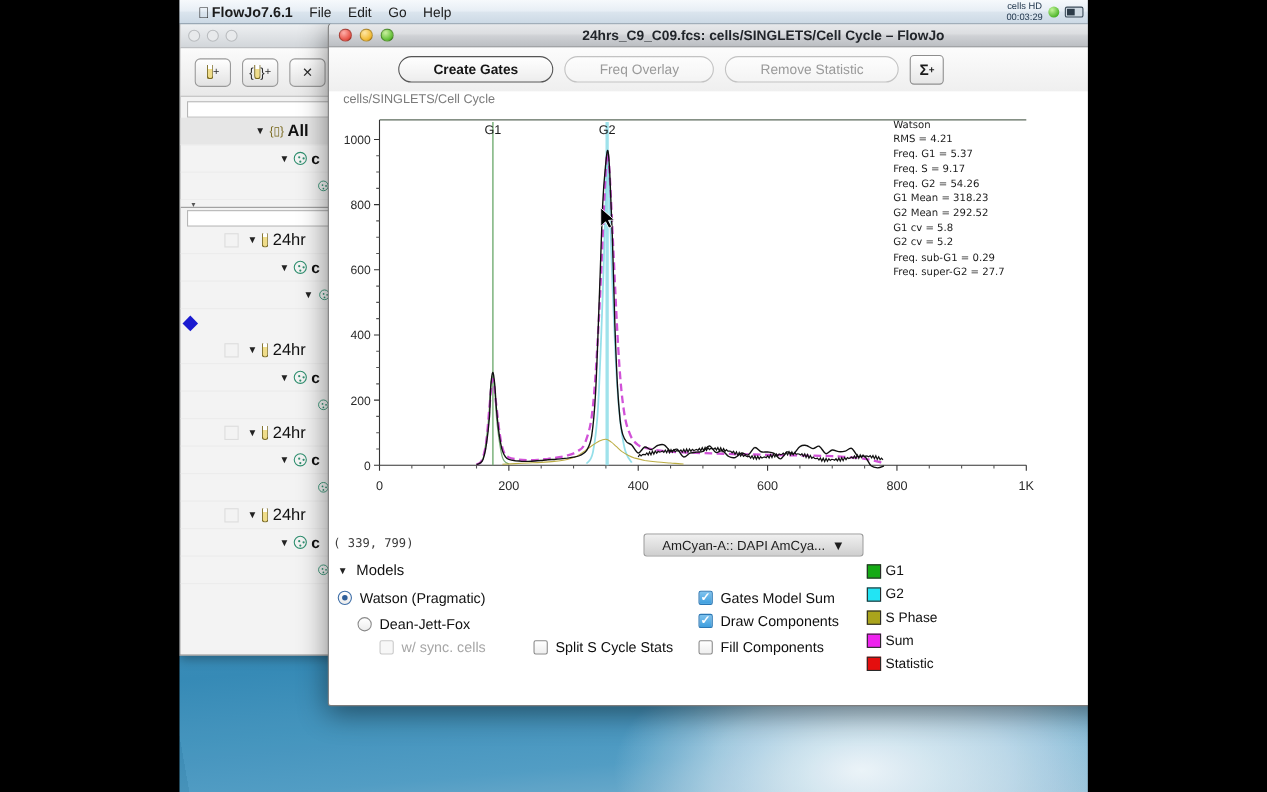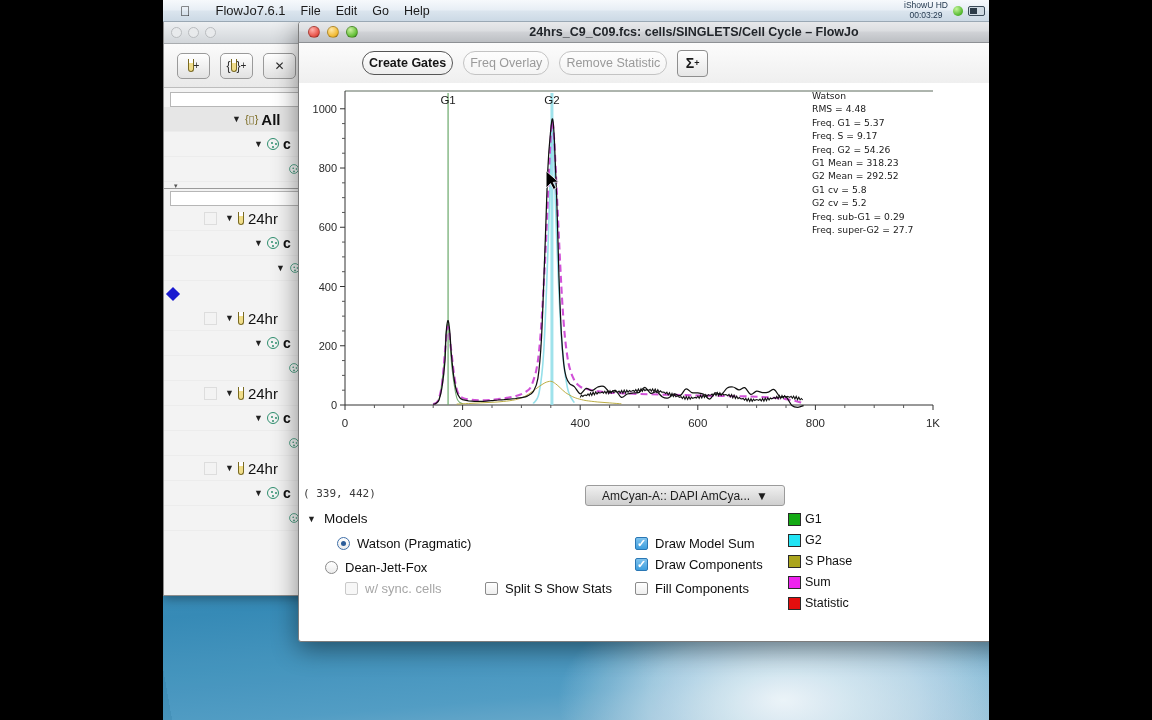--- a/index.html
+++ b/index.html
@@ -28,21 +28,21 @@
   .blackbar.l{left:0;} .blackbar.r{left:989px;width:163px;}
 
   
   #menubar{
     position:absolute;left:163px;top:0;width:826px;height:22px;z-index:40;
     background:linear-gradient(180deg,#f6f9fc 0%,#e7eef5 48%,#dbe5ee 52%,#ccd9e5 100%);
     border-bottom:1px solid #9aa8b4;
     display:flex;align-items:center;font-size:12.5px;color:#1b1b1b;
   }
   #menubar .apple{margin-left:17px;font-size:14px;line-height:1;}
-  #menubar .appname{margin-left:25px;font-weight:normal;font-size:13px;}
+  #menubar .appname{margin-left:2px;font-weight:bold;font-size:13px;}
   #menubar .mi{margin-left:15px;}
   #menubar .right{margin-left:auto;display:flex;align-items:center;gap:5px;padding-right:4px;}
   #menubar .ishowu{font-size:8.5px;line-height:9.5px;text-align:center;color:#23384e;}
   .greendot{width:10px;height:10px;border-radius:50%;
     background:radial-gradient(circle at 35% 30%,#c3f59a,#4fb52b 70%,#2d7a16);}
   .battico{width:17px;height:10px;border:1px solid #3a4a58;border-radius:2px;background:#cfdae3;position:relative;}
   .battico:after{content:"";position:absolute;left:1px;top:1px;bottom:1px;width:7px;background:#2c3b48;}
 
   
   #workspace{
@@ -84,21 +84,21 @@
     border-bottom:1px solid #8e9195;display:flex;align-items:center;position:relative;}
   .tdots{display:flex;gap:7px;padding-left:9px;}
   .tdot{width:12px;height:12px;border-radius:50%;border:1px solid rgba(0,0,0,.25);}
   .tdot.red{background:radial-gradient(circle at 35% 28%,#ffb1ab,#e8554a 65%,#b72e24);}
   .tdot.yel{background:radial-gradient(circle at 35% 28%,#ffe7a6,#f2bb36 65%,#c28712);}
   .tdot.grn{background:radial-gradient(circle at 35% 28%,#ccf0a1,#66c13a 65%,#3d8c1c);}
   #titletext{position:absolute;left:0;right:0;text-align:center;font-size:12.5px;font-weight:bold;color:#21252a;}
 
   #dlgToolbar{height:40px;display:flex;align-items:center;gap:10px;padding-left:63px;
     background:linear-gradient(180deg,#fcfcfc,#efefef);}
-  .capsule{height:24px;border-radius:13px;border:1px solid #8e8e8e;padding:0 6px;
+  .capsule{height:24px;border-radius:13px;border:1px solid #8e8e8e;padding:0 31px;
     display:flex;align-items:center;font-size:12.5px;
     background:linear-gradient(180deg,#ffffff,#ededed);}
   .capsule.active{font-weight:bold;color:#151515;border-color:#565656;}
   .capsule.dim{color:#9a9a9a;border-color:#c3c3c3;background:linear-gradient(180deg,#fdfdfd,#f4f4f4);}
   .sqbtn{width:31px;height:27px;border:1px solid #8e8e8e;border-radius:4px;
     background:linear-gradient(180deg,#ffffff,#e6e6e6);display:flex;align-items:center;justify-content:center;
     font-size:14px;font-weight:bold;color:#1a1a1a;}
   .navgrp{margin-left:auto;display:flex;gap:6px;padding-right:14px;}
   .navbtn{width:28px;height:27px;border:1px solid #bdbdbd;border-radius:4px;
     background:linear-gradient(180deg,#f2f2f2,#d9d9d9);display:flex;align-items:center;justify-content:center;
@@ -164,21 +164,21 @@
 
 <div id="menubar">
   <span class="apple"></span>
   <span class="appname">FlowJo7.6.1</span>
   <span class="mi">File</span>
   <span class="mi">Edit</span>
   <span class="mi">Go</span>
   <span class="mi">Help</span>
   <span class="right">
     <span class="ishowu">
-      <span>iShowU HD</span><br>
+      <span>cells HD</span><br>
       <span>00:03:29</span>
     </span>
     <span class="greendot"></span>
     <span class="battico"></span>
   </span>
 </div>
 
 <div id="workspace">
   <div id="wsTitle">
     <span class="wsdot"></span>
@@ -298,20 +298,21 @@
     <div class="navgrp">
       <div class="navbtn">
           <span>◁</span>
         </div>
       <div class="navbtn">
           <span>▷</span>
         </div>
     </div>
   </div>
 
+  <div id="breadcrumb">cells/SINGLETS/Cell Cycle</div>
 
   <div id="plotwrap">
     <svg id="plotsvg" width="660" height="352">
       <g id="plotGroup">
           <line x1="46" y1="8" x2="634" y2="8" stroke="#5d6b5d" stroke-width="1"></line>
           <line x1="46" y1="8" x2="46" y2="322" stroke="#333" stroke-width="1"></line>
           <line x1="46" y1="322" x2="634" y2="322" stroke="#333" stroke-width="1"></line>
           <line x1="41" y1="322" x2="46" y2="322" stroke="#333" stroke-width="1"></line>
           <text x="38" y="326" text-anchor="end" font-size="11" fill="#2a2a2a" font-family="&quot;Liberation Sans&quot;,sans-serif">0</text>
           <line x1="43" y1="307.188679245283" x2="46" y2="307.188679245283" stroke="#555" stroke-width="1"></line>
@@ -375,64 +376,64 @@
           <path d="M157.7,321.1 C159.7,321.0 165.6,320.7 169.5,320.5 C173.4,320.3 177.3,320.1 181.2,319.9 C185.2,319.7 189.1,319.6 193.0,319.3 C196.9,319.1 200.8,318.9 204.8,318.4 C208.7,318.0 213.1,317.5 216.5,316.7 C219.9,315.9 222.6,315.0 225.3,313.7 C228.1,312.4 230.5,310.3 233.0,308.7 C235.4,307.0 237.9,305.1 240.0,303.6 C242.2,302.2 244.0,300.7 245.9,299.8 C247.9,298.9 250.0,298.2 251.8,298.3 C253.6,298.4 254.9,299.6 256.5,300.7 C258.1,301.8 259.5,303.3 261.2,304.8 C262.9,306.3 264.6,308.2 266.5,309.6 C268.4,310.9 270.4,312.1 272.4,313.1 C274.3,314.1 275.8,314.7 278.3,315.5 C280.7,316.2 283.6,317.0 287.1,317.6 C290.5,318.1 294.9,318.6 298.8,319.0 C302.8,319.4 306.7,319.6 310.6,319.9 C314.5,320.2 320.4,320.7 322.4,320.8" fill="none" stroke="#b8a93a" stroke-width="1" opacity="0.95"></path>
           <path d="M134.2,321.1 C135.0,320.6 137.4,321.2 138.9,317.9 C140.4,314.5 141.8,309.5 143.0,301.3 C144.2,293.1 145.0,278.3 146.0,268.7 C146.9,259.1 147.9,244.2 148.9,243.5 C149.9,242.8 150.8,255.8 151.8,264.2 C152.9,272.6 154.2,286.3 155.4,293.9 C156.5,301.4 157.5,306.1 158.9,309.6 C160.3,313.1 161.3,313.7 163.6,314.9 C165.9,316.1 169.5,316.3 172.4,316.7 C175.4,317.1 178.3,317.2 181.2,317.3 C184.2,317.3 187.1,317.2 190.1,317.0 C193.0,316.8 195.9,316.4 198.9,316.1 C201.8,315.7 204.8,315.4 207.7,314.9 C210.6,314.4 213.6,314.0 216.5,313.1 C219.5,312.2 222.6,311.5 225.3,309.6 C228.1,307.6 230.5,308.1 233.0,301.3 C235.4,294.5 237.9,288.9 240.0,268.7 C242.2,248.4 244.2,211.9 245.9,179.8 C247.7,147.7 249.4,99.6 250.6,76.1 C251.8,52.7 252.2,42.1 253.0,39.1 C253.8,36.1 254.3,42.8 255.3,58.4 C256.3,73.9 257.5,104.8 258.9,132.4 C260.2,160.1 262.0,200.8 263.6,224.2 C265.1,247.7 266.5,261.4 268.3,273.1 C270.0,284.9 272.0,289.7 274.1,294.7 C276.3,299.8 278.6,301.7 281.2,303.6 C283.8,305.6 287.1,305.8 290.0,306.6 C293.0,307.4 295.4,307.9 298.8,308.4 C302.3,308.9 306.7,309.3 310.6,309.6 C314.5,309.9 318.4,310.0 322.4,310.2 C326.3,310.3 329.2,310.5 334.1,310.7 C339.0,310.9 344.9,311.1 351.8,311.3 C358.6,311.5 367.4,311.7 375.3,311.9 C383.1,312.1 390.0,312.3 398.8,312.5 C407.6,312.7 418.4,312.9 428.2,313.1 C438.0,313.3 447.8,313.2 457.6,313.7 C467.4,314.2 479.2,315.0 487.0,316.1 C494.8,317.2 501.7,319.5 504.6,320.2" fill="none" stroke="#cc3fd4" stroke-width="2.1" stroke-dasharray="7 4" opacity="0.9"></path>
           <path d="M134.2,321.4 C134.7,321.2 136.2,321.0 137.1,320.2 C138.1,319.4 139.1,319.3 140.1,316.7 C141.1,314.0 142.0,310.7 143.0,304.2 C144.0,297.7 145.3,286.5 146.0,277.6 C146.6,268.7 146.6,257.6 147.1,250.9 C147.6,244.2 148.3,238.1 148.9,237.6 C149.5,237.1 150.1,242.3 150.7,247.9 C151.3,253.6 151.7,264.0 152.4,271.6 C153.1,279.3 153.9,287.7 154.8,293.9 C155.7,300.0 156.7,305.2 157.7,308.7 C158.7,312.1 159.7,313.3 160.7,314.6 C161.6,315.9 162.1,316.1 163.6,316.7 C165.1,317.2 167.5,317.6 169.5,317.9 C171.4,318.1 173.4,318.3 175.4,318.4 C177.3,318.5 179.3,318.5 181.2,318.4 C183.2,318.4 185.2,318.3 187.1,318.1 C189.1,318.0 191.0,317.8 193.0,317.6 C195.0,317.4 196.9,317.1 198.9,317.0 C200.8,316.8 202.8,316.8 204.8,316.7 C206.7,316.5 208.7,316.3 210.6,316.1 C212.6,315.9 214.6,315.7 216.5,315.5 C218.5,315.2 220.4,315.0 222.4,314.6 C224.4,314.2 226.3,314.1 228.3,313.1 C230.2,312.1 232.4,311.6 234.2,308.7 C235.9,305.7 237.5,304.0 238.9,295.3 C240.2,286.7 241.2,278.1 242.4,256.8 C243.6,235.6 244.8,196.6 245.9,168.0 C247.0,139.3 247.9,105.3 248.9,85.0 C249.8,64.8 251.0,54.7 251.8,46.5 C252.6,38.4 253.0,34.7 253.6,36.1 C254.2,37.6 254.6,42.3 255.3,55.4 C256.0,68.5 256.9,91.4 257.7,114.6 C258.5,137.8 259.2,171.9 260.0,194.6 C260.8,217.3 261.6,236.6 262.4,250.9 C263.2,265.2 264.0,273.4 264.7,280.5 C265.5,287.7 266.1,290.5 267.1,293.9 C268.1,297.2 269.2,299.0 270.6,300.7 C272.0,302.3 273.6,302.0 275.3,303.6 C277.1,305.3 279.2,310.5 281.2,310.8 C283.2,311.1 285.1,305.9 287.1,305.4 C289.0,304.9 291.0,307.9 293.0,307.7 C294.9,307.4 296.9,304.7 298.8,304.0 C300.8,303.3 302.8,302.5 304.7,303.4 C306.7,304.2 308.6,308.5 310.6,309.1 C312.6,309.8 314.5,306.5 316.5,307.4 C318.4,308.3 320.4,313.8 322.4,314.4 C324.3,315.0 326.3,311.8 328.2,311.0 C330.2,310.3 332.2,310.2 334.1,310.0 C336.1,309.7 338.0,310.3 340.0,309.4 C342.0,308.4 343.9,304.2 345.9,304.3 C347.8,304.5 349.8,309.5 351.8,310.3 C353.7,311.0 355.7,308.1 357.6,308.7 C359.6,309.4 361.6,313.0 363.5,314.0 C365.5,315.1 367.4,315.4 369.4,314.9 C371.4,314.3 373.3,311.2 375.3,310.8 C377.2,310.5 379.2,313.4 381.2,312.6 C383.1,311.8 385.1,306.3 387.0,305.9 C389.0,305.4 391.0,309.0 392.9,309.7 C394.9,310.4 396.8,309.7 398.8,309.9 C400.8,310.2 402.7,310.2 404.7,311.2 C406.6,312.2 408.6,316.3 410.6,316.1 C412.5,315.9 414.5,310.7 416.4,309.9 C418.4,309.2 420.4,312.4 422.3,311.6 C424.3,310.7 426.2,306.2 428.2,305.0 C430.2,303.7 432.1,303.6 434.1,304.0 C436.0,304.3 438.0,306.7 440.0,306.8 C441.9,307.0 443.9,304.0 445.8,304.7 C447.8,305.5 449.8,310.9 451.7,311.4 C453.7,312.0 455.6,308.4 457.6,308.1 C459.6,307.8 461.5,309.4 463.5,309.6 C465.4,309.8 467.4,309.6 469.4,309.1 C471.3,308.6 473.3,305.8 475.2,306.6 C477.2,307.4 479.2,312.8 481.1,314.0 C483.1,315.2 485.0,312.4 487.0,313.8 C489.0,315.2 490.9,320.7 492.9,322.5 C494.8,324.2 496.8,324.3 498.8,324.3 C500.7,324.3 503.7,322.9 504.6,322.6" fill="none" stroke="#111111" stroke-width="1.25"></path>
           <path d="M281.2,314.5L282.5,312.1L283.8,313.4L285.1,312.3L286.4,312.1L287.7,312.5L289.0,310.8L290.3,312.6L291.5,309.8L292.8,312.4L294.1,309.2L295.4,311.8L296.7,309.0L298.0,311.0L299.3,309.3L300.6,310.0L301.9,309.7L303.2,309.0L304.5,310.2L305.8,308.2L307.1,310.5L308.4,307.7L309.7,310.6L311.0,307.7L312.2,310.2L313.5,308.0L314.8,309.6L316.1,308.6L317.4,308.8L318.7,309.3L320.0,308.0L321.3,309.9L322.6,307.4L323.9,310.1L325.2,307.1L326.5,309.9L327.8,307.2L329.1,309.3L330.4,307.5L331.7,308.5L332.9,308.1L334.2,307.5L335.5,308.5L336.8,306.6L338.1,308.8L339.4,306.0L340.7,308.8L342.0,305.8L343.3,308.4L344.6,306.0L345.9,307.7L347.2,306.6L348.5,306.9L349.8,307.4L351.1,306.3L352.3,308.2L353.6,305.9L354.9,308.8L356.2,306.1L357.5,309.2L358.8,306.7L360.1,309.3L361.4,307.8L362.7,309.2L364.0,309.1L365.3,309.2L366.6,310.6L367.9,309.3L369.2,311.9L370.5,309.7L371.8,313.0L373.0,310.4L374.3,313.6L375.6,311.6L376.9,313.8L378.2,312.9L379.5,313.8L380.8,314.3L382.1,313.6L383.4,315.5L384.7,313.4L386.0,316.2L387.3,313.5L388.6,316.5L389.9,313.7L391.2,316.2L392.4,314.2L393.7,315.4L395.0,314.7L396.3,314.4L397.6,315.1L398.9,313.3L400.2,315.3L401.5,312.4L402.8,315.0L404.1,311.8L405.4,314.4L406.7,311.6L408.0,313.4L409.3,311.7L410.6,312.2L411.9,312.0L413.1,311.0L414.4,312.4L415.7,310.1L417.0,312.6L418.3,309.7L419.6,312.6L420.9,309.8L422.2,312.4L423.5,310.4L424.8,312.0L426.1,311.5L427.4,311.7L428.7,312.7L430.0,311.5L431.3,313.8L432.6,311.6L433.8,314.8L435.1,312.2L436.4,315.4L437.7,313.2L439.0,315.7L440.3,314.5L441.6,315.7L442.9,315.9L444.2,315.5L445.5,317.2L446.8,315.4L448.1,318.1L449.4,315.5L450.7,318.5L452.0,315.7L453.2,318.3L454.5,316.1L455.8,317.6L457.1,316.6L458.4,316.7L459.7,317.4L461.0,316.1L462.3,318.0L463.6,315.5L464.9,318.1L466.2,315.1L467.5,317.8L468.8,314.9L470.1,316.9L471.4,315.0L472.7,315.8L473.9,315.3L475.2,314.5L476.5,315.6L477.8,313.4L479.1,315.7L480.4,312.7L481.7,315.5L483.0,312.5L484.3,315.0L485.6,312.7L486.9,314.4L488.2,313.4L489.5,313.7L490.8,314.3L492.1,313.2L493.4,315.2L494.6,313.1L495.9,316.0L497.2,313.4L498.5,316.6L499.8,314.2L501.1,316.9L502.4,315.5L503.7,317.0" fill="none" stroke="#111" stroke-width="1.1"></path>
           <path d="M247.096,87.98113207547172 L247.096,104.98113207547172 L251.496,100.58113207547171 L254.496,106.38113207547173
                            L257.096,105.08113207547171 L254.196,99.38113207547173 L259.496,98.98113207547172 Z" fill="#000" stroke="#fff" stroke-width="0.8"></path>
         </g>
     </svg>
     <div id="stats">
       <div>Watson</div>
-      <div>RMS  = 4.48</div>
+      <div>RMS  = 4.21</div>
       <div>Freq. G1  = 5.37</div>
       <div>Freq. S = 9.17</div>
       <div>Freq. G2  = 54.26</div>
       <div>G1 Mean  = 318.23</div>
       <div>G2 Mean  = 292.52</div>
       <div>G1 cv  = 5.8</div>
       <div>G2 cv = 5.2</div>
       <div>Freq. sub-G1  = 0.29</div>
       <div>Freq. super-G2 = 27.7</div>
     </div>
   </div>
 
-  <div id="coord">( 339,  442)</div>
+  <div id="coord">( 339,  799)</div>
 
   <div id="paramBtn">
     <span>AmCyan-A:: DAPI AmCya...</span>
     <span>▼</span>
   </div>
 
   <div id="modelsHdr">
     <span class="caret">▼</span>
     <span>Models</span>
   </div>
 
-  <div class="ctrlrow" style="left:38px;top:515px">
+  <div class="ctrlrow" style="left:8px;top:515px">
     <span class="radio on"></span>
     <span>Watson (Pragmatic)</span>
   </div>
   <div class="ctrlrow" style="left:26px;top:539px">
     <span class="radio"></span>
     <span>Dean-Jett-Fox</span>
   </div>
   <div class="ctrlrow" style="left:46px;top:560px">
     <span class="chk dim"></span>
     <span class="dimtxt">w/ sync. cells</span>
   </div>
   <div class="ctrlrow" style="left:186px;top:560px">
     <span class="chk"></span>
-    <span>Split S Show Stats</span>
+    <span>Split S Cycle Stats</span>
   </div>
   <div class="ctrlrow" style="left:336px;top:515px">
     <span class="chk on"></span>
-    <span>Draw Model Sum</span>
+    <span>Gates Model Sum</span>
   </div>
   <div class="ctrlrow" style="left:336px;top:536px">
     <span class="chk on"></span>
     <span>Draw Components</span>
   </div>
   <div class="ctrlrow" style="left:336px;top:560px">
     <span class="chk"></span>
     <span>Fill Components</span>
   </div>
 

